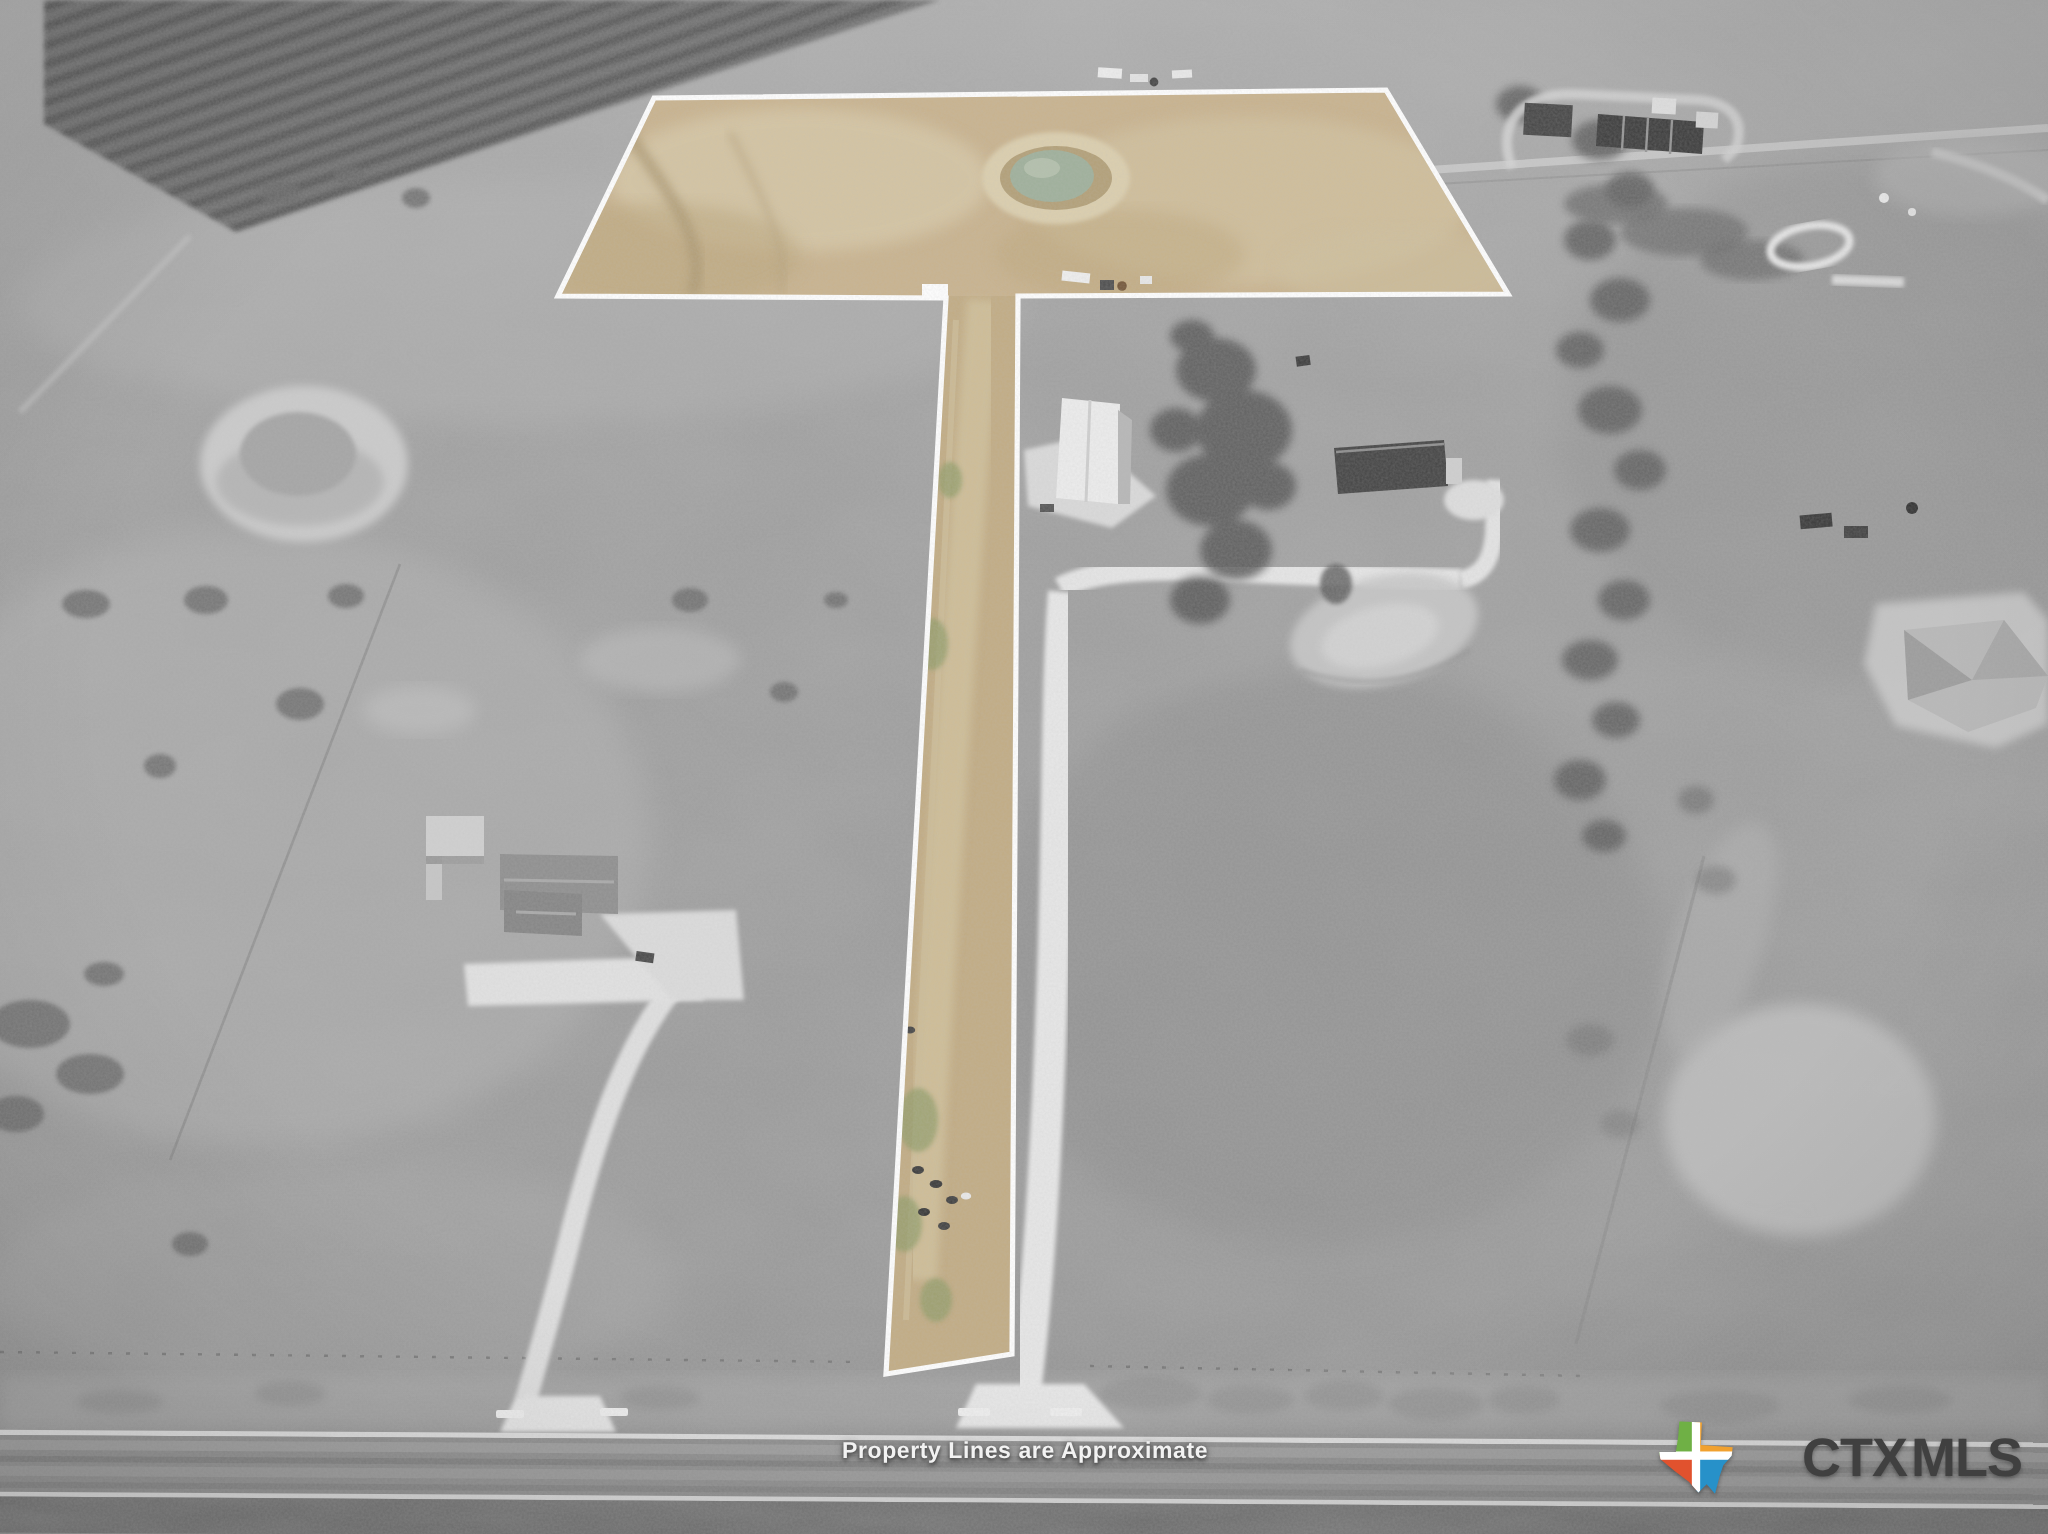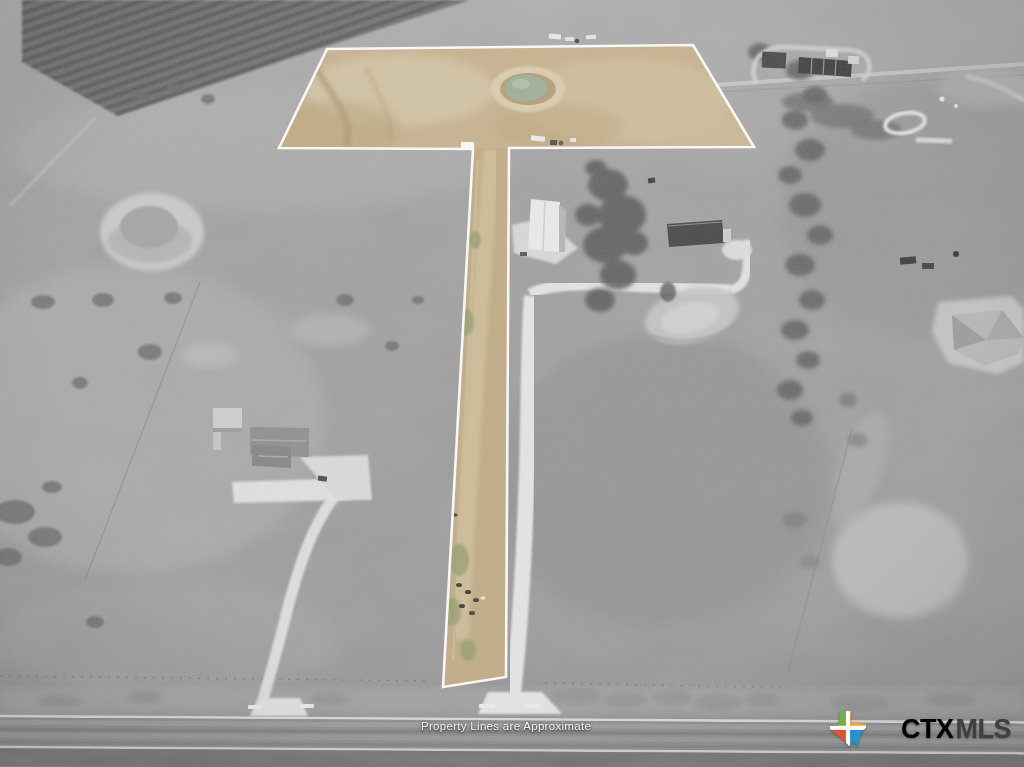--- a/index.html
+++ b/index.html
@@ -3,35 +3,35 @@
 <meta charset="utf-8">
 <style>
   html,body{margin:0;padding:0;background:#1e1e1e;}
   .stage{
     position:relative;width:1024px;height:767px;overflow:hidden;
     font-family:"Liberation Sans",sans-serif;background:#9c9c9c;
   }
   .scene{position:absolute;left:0;top:0;width:1024px;height:767px;display:block;}
   .disclaimer{
     position:absolute;left:421px;top:720px;
-    font-size:11.5px;font-weight:normal;letter-spacing:.3px;color:#f2f2f2;
+    font-size:11.5px;font-weight:bold;letter-spacing:.3px;color:#f2f2f2;
     text-shadow:0 1px 2px rgba(0,0,0,.65), 0 0 4px rgba(0,0,0,.35);
     white-space:nowrap;
     text-align:center;
   }
   .logo{
     position:absolute;right:13px;top:705px;height:48px;
     display:flex;align-items:center;gap:2px;
   }
   .logo .texas{width:38px;height:40px;display:block;filter:drop-shadow(0 1px 1px rgba(0,0,0,.35));}
   .logo .word{
     font-size:27px;font-weight:bold;letter-spacing:-.5px;line-height:1;
     text-shadow:0 1px 2px rgba(0,0,0,.35);
   }
-  .logo .ctx{color:#000000;margin-left:32px;}
+  .logo .ctx{color:#404040;margin-left:32px;}
   .logo .mls{color:#404040;}
 </style>
 </head>
 <body>
 
 <div class="stage">
   <svg class="scene" viewBox="0 0 1024 767" aria-hidden="true">
     <defs>
       <linearGradient id="bg" x1="0" y1="0" x2="0" y2="1">
         <stop offset="0" stop-color="#adadad"></stop>

